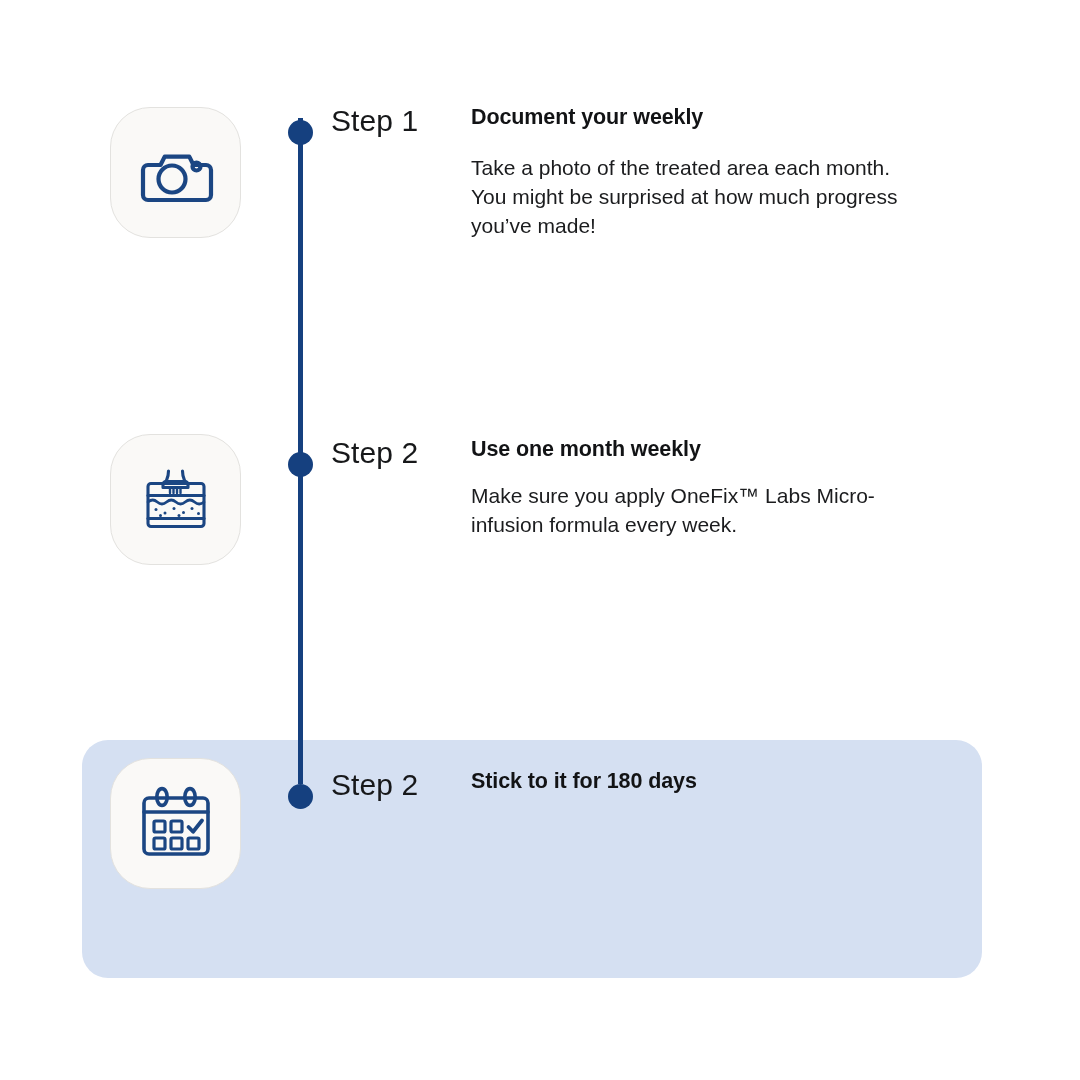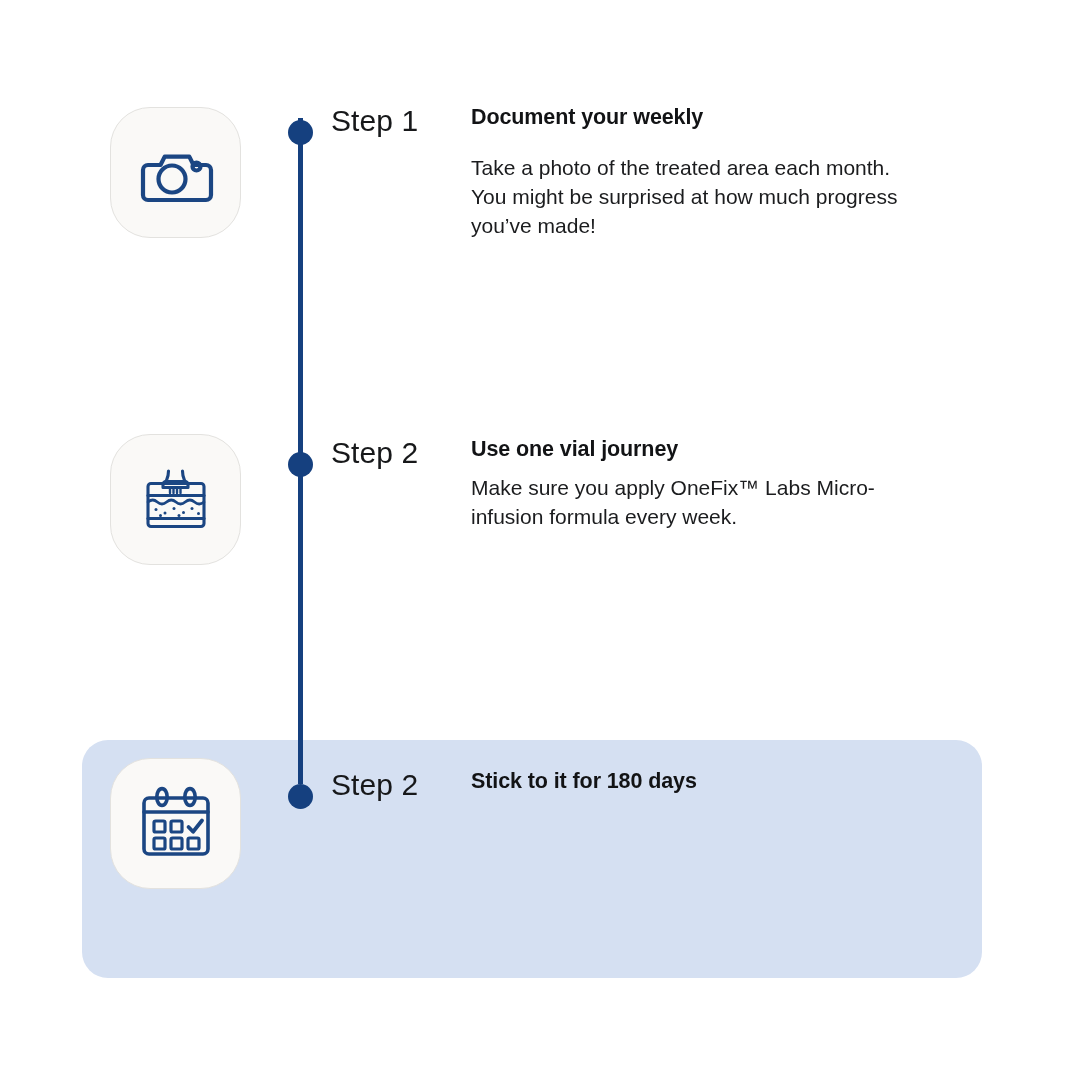--- a/index.html
+++ b/index.html
@@ -116,21 +116,21 @@
     margin: 0 0 0 0;
   }
   .step-body {
     font-size: 21px;
     font-weight: 400;
     color: #1b1c1e;
     line-height: 1.38;
     margin: 0;
   }
   .step-row.s1 .step-body { margin-top: 22px; }
-  .step-row.s2 .step-body { margin-top: 10px; }
+  .step-row.s2 .step-body { margin-top: 18px; }
   .step-row.s3 .step-body { margin-top: 21px; }
 </style>
 </head>
 <body>
 
 <div class="stage">
 
   <div class="highlight-panel"></div>
 
   <div class="timeline-rail"></div>
@@ -190,21 +190,21 @@
           </g>
         </svg>
       </span>
     </div>
 
     <div class="timeline-dot"></div>
 
     <div class="step-label">Step 2</div>
 
     <div class="step-text">
-      <p class="step-title">Use one vial journey</p>
+      <p class="step-title">Use one month weekly</p>
       <p class="step-body">Make sure you apply OneFix™ Labs Micro-infusion formula every week.</p>
     </div>
   </div>
 
   <div class="step-row s3">
 
     <div class="icon-tile">
       <span>
         <svg width="80" height="80" viewBox="0 0 80 80" fill="none" stroke="#1b4683" stroke-width="3.6" stroke-linecap="round" stroke-linejoin="round">
 

